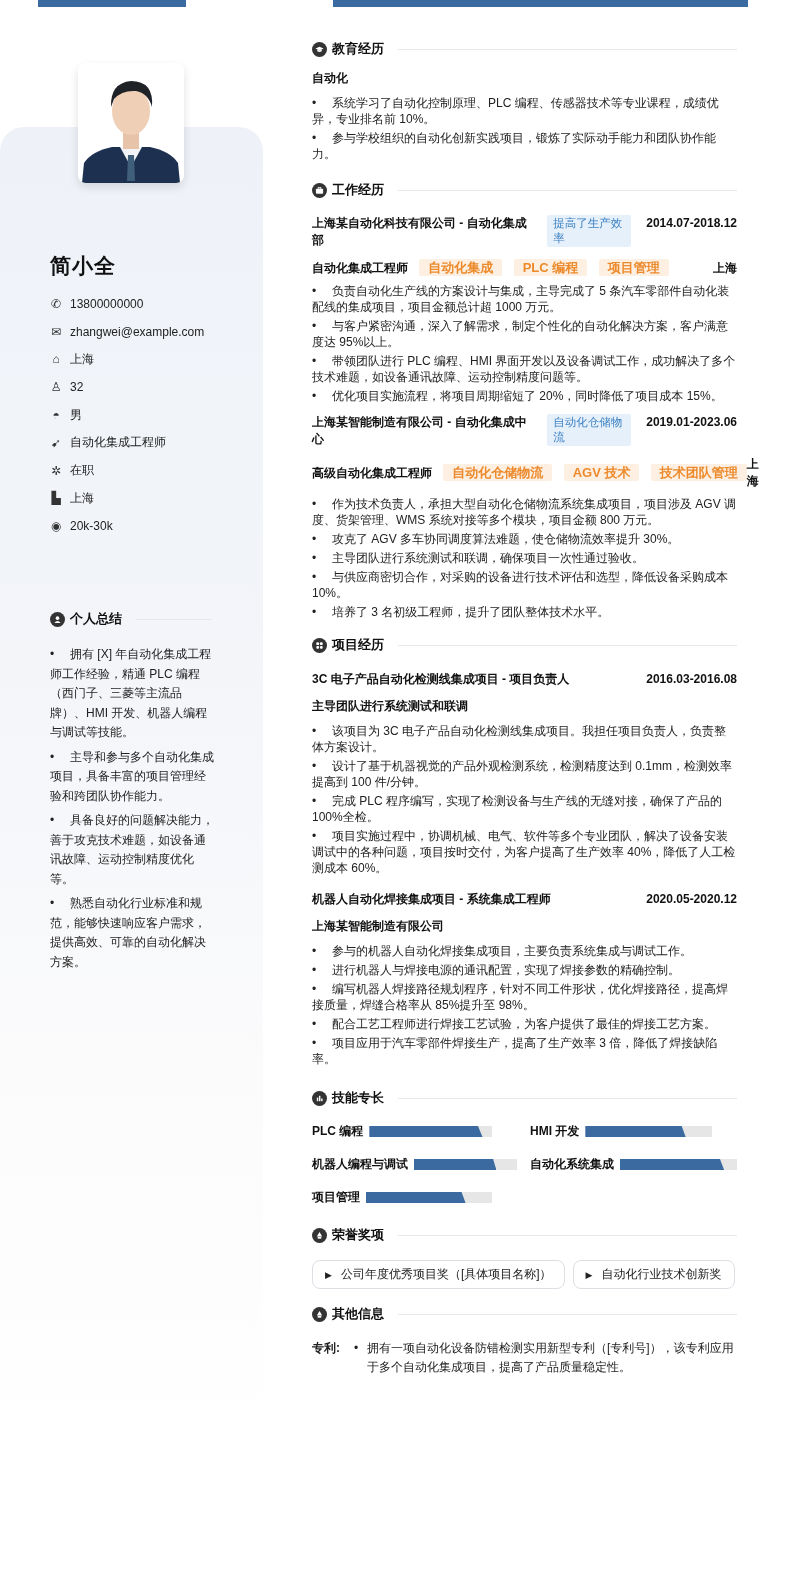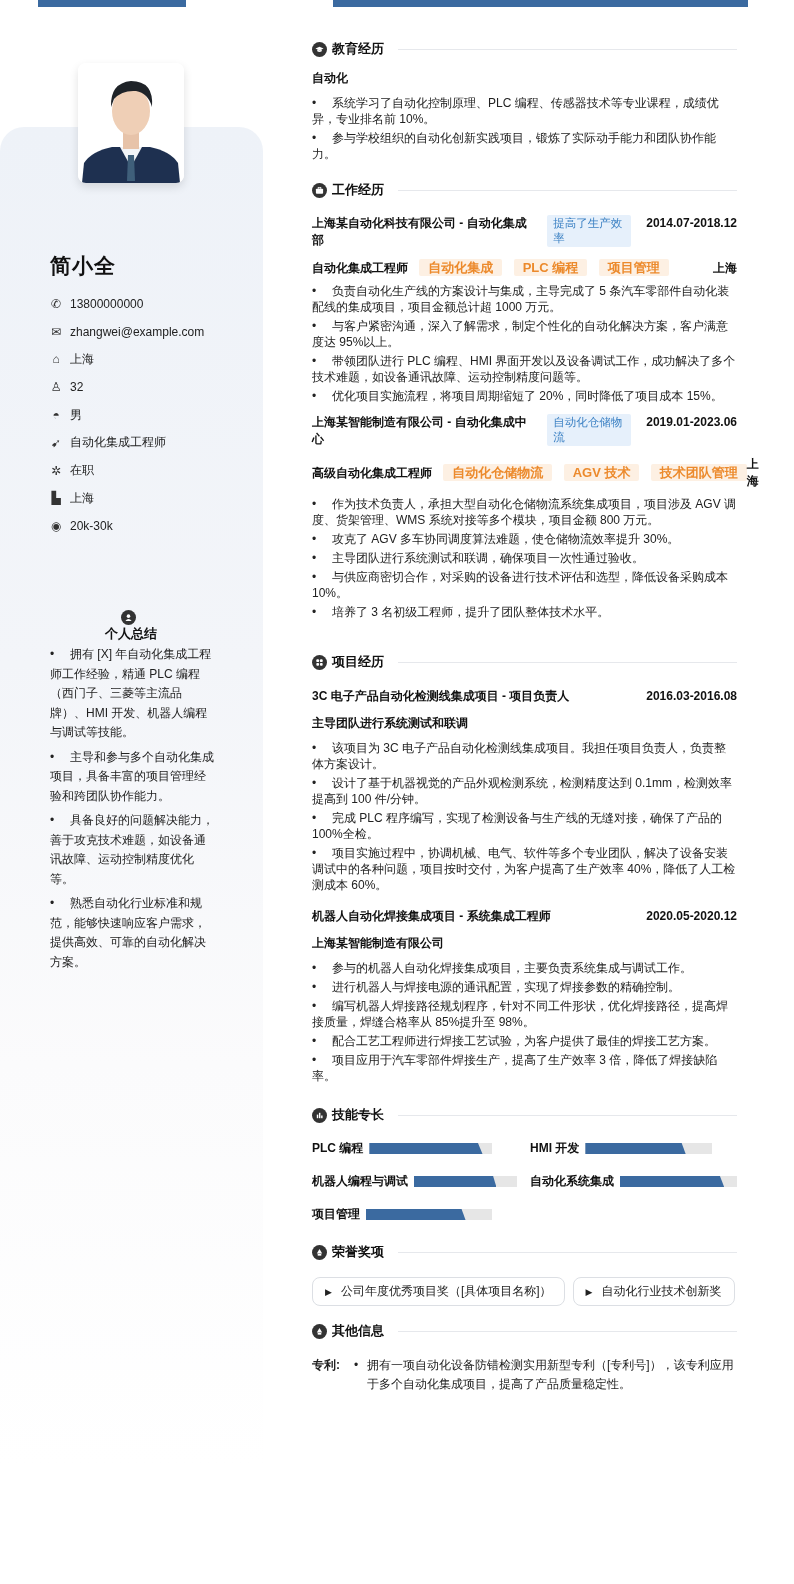--- a/index.html
+++ b/index.html
@@ -12,21 +12,21 @@
     background: linear-gradient(180deg, #eef2f8 0%, #f3f5f9 40%, #fbfbfc 70%, #ffffff 100%); }
   .photo { position: absolute; left: 78px; top: 63px; width: 106px; height: 120px; background: #fff; border-radius: 8px;
     box-shadow: 0 4px 10px rgba(0,0,0,0.12); overflow: hidden; }
   .photo svg { display: block; }
 
   .name { position: absolute; left: 50px; top: 252px; font-size: 21px; font-weight: bold; color: #111; letter-spacing: 1px; }
   .info-list { position: absolute; left: 50px; top: 290px; list-style: none; }
   .info-item { display: flex; align-items: center; height: 27.8px; font-size: 12px; color: #222; }
   .info-item .ico { width: 12px; height: 12px; margin-right: 8px; display: inline-flex; align-items: center; justify-content: center; color: #333; }
 
-  .sum-head { position: absolute; left: 50px; top: 610px; width: 162px; display: flex; align-items: center; flex-direction: column; }
+  .sum-head { position: absolute; left: 50px; top: 610px; width: 162px; display: flex; align-items: center; }
   .sec-ico { width: 15px; height: 15px; border-radius: 50%; background: #333; display: inline-flex; align-items: center; justify-content: center; margin-right: 5px; flex: none; }
   .sec-title { font-size: 13px; font-weight: bold; color: #111; white-space: nowrap; }
   .sec-line { flex: 1; height: 1px; background: #e6e8ec; margin-left: 14px; }
   .sum-list { position: absolute; left: 50px; top: 645px; width: 165px; list-style: none; font-size: 12px; line-height: 19.5px; color: #222; }
   .sum-list li { margin-bottom: 5px; }
   .bullet { display: inline-block; width: 20px; }
 
   .main { position: absolute; left: 312px; top: 38px; width: 425px; }
   .sec-head { display: flex; align-items: center; height: 22px; }
   .row { display: flex; align-items: flex-start; justify-content: space-between; }
@@ -203,21 +203,21 @@
       <ul class="blist" style="margin-top:6px;">
         <li><span class="bullet">•</span><span>作为技术负责人，承担大型自动化仓储物流系统集成项目，项目涉及 AGV 调度、货架管理、WMS 系统对接等多个模块，项目金额 800 万元。</span></li>
         <li><span class="bullet">•</span><span>攻克了 AGV 多车协同调度算法难题，使仓储物流效率提升 30%。</span></li>
         <li><span class="bullet">•</span><span>主导团队进行系统测试和联调，确保项目一次性通过验收。</span></li>
         <li><span class="bullet">•</span><span>与供应商密切合作，对采购的设备进行技术评估和选型，降低设备采购成本 10%。</span></li>
         <li><span class="bullet">•</span><span>培养了 3 名初级工程师，提升了团队整体技术水平。</span></li>
       </ul>
     </div>
   </section>
 
-  <section style="margin-top:31px;">
+  <section style="margin-top:14px;">
     <div class="sec-head">
       <span class="sec-ico">
           <svg width="9" height="9" viewBox="0 0 10 10">
             <rect x="1.5" y="1.5" width="3" height="3" rx="1" fill="#fff"></rect>
             <rect x="5.5" y="1.5" width="3" height="3" rx="1" fill="#fff"></rect>
             <rect x="1.5" y="5.5" width="3" height="3" rx="1" fill="#fff"></rect>
             <rect x="5.5" y="5.5" width="3" height="3" rx="1" fill="#fff"></rect>
           </svg>
         </span>
       <span class="sec-title">项目经历</span>

